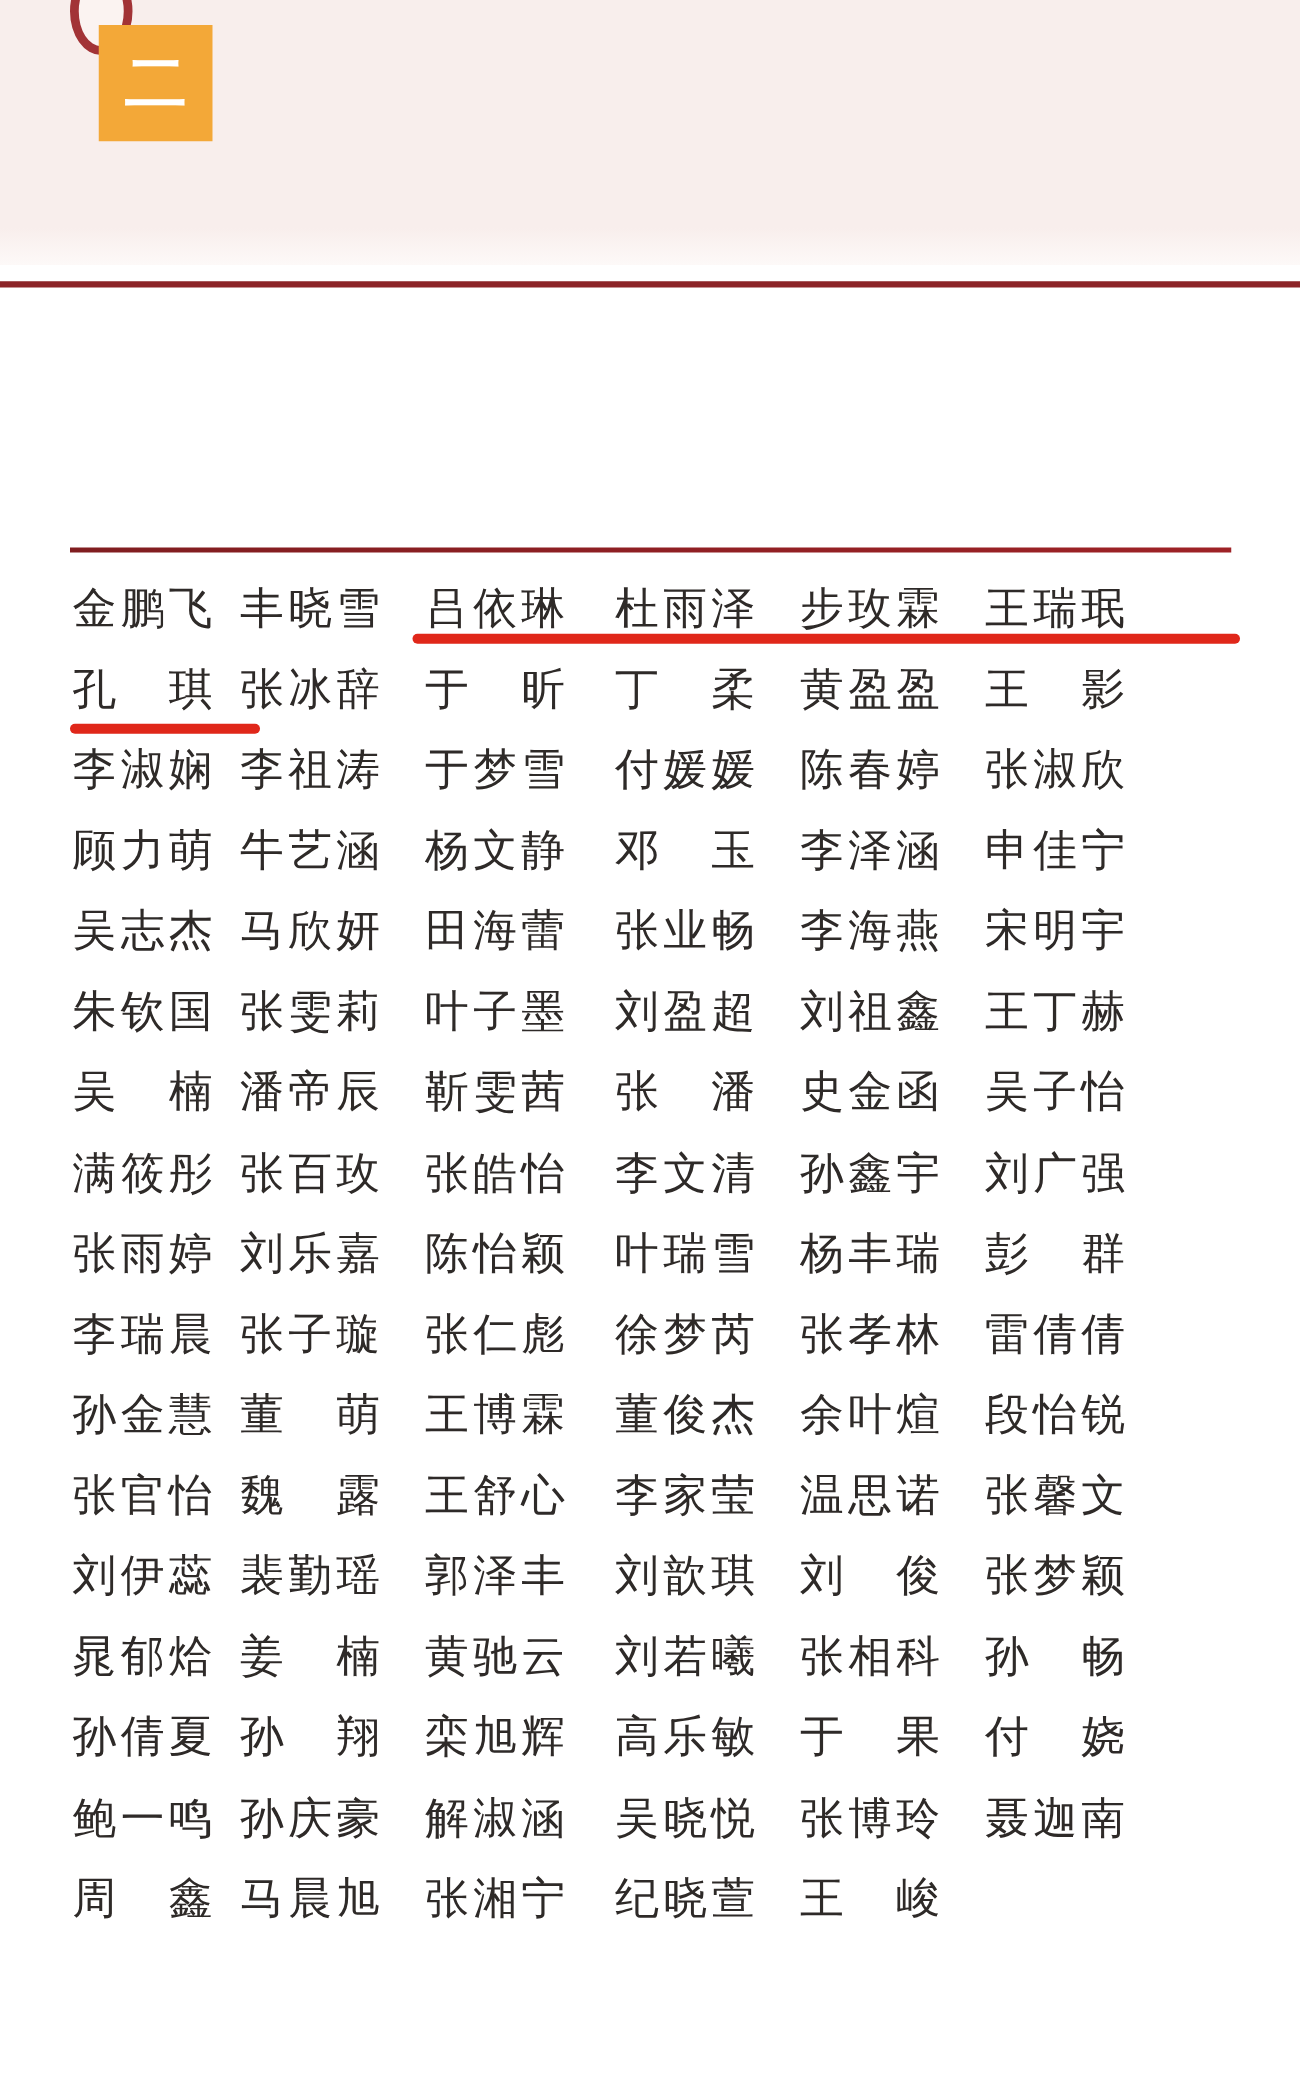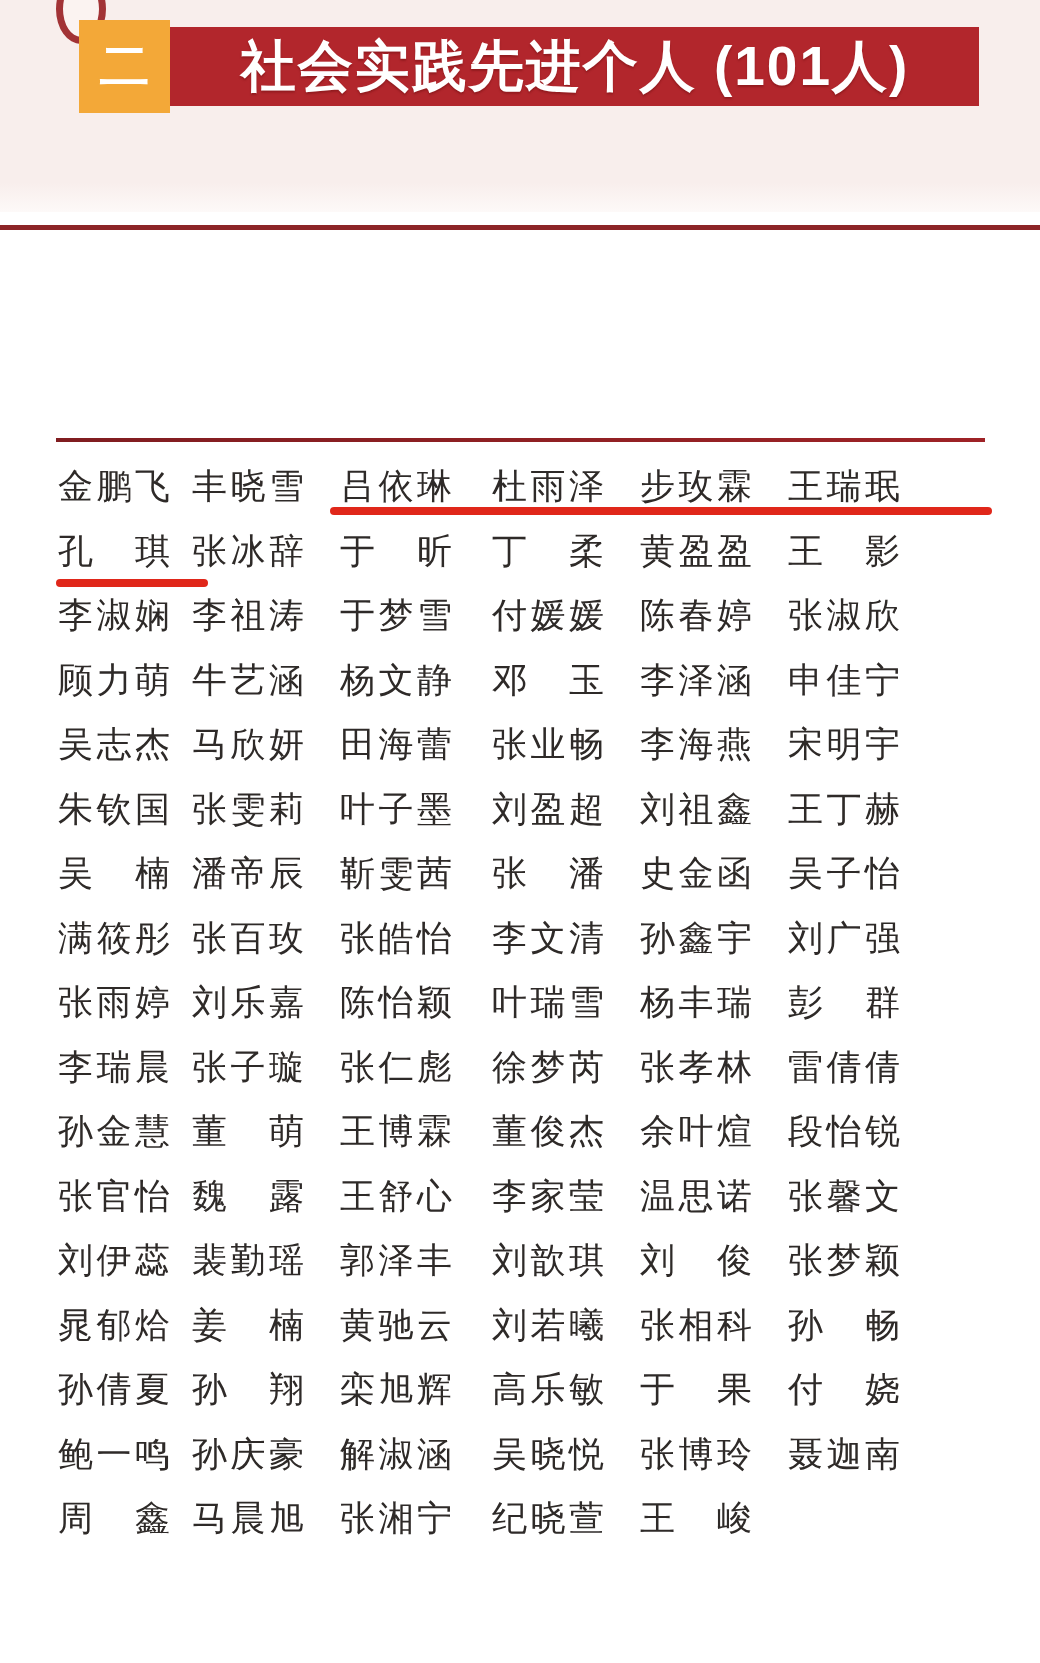--- a/index.html
+++ b/index.html
@@ -56,23 +56,20 @@
 </style>
 </head>
 <body>
 
 <div class="page">
 
   <div class="pink-band"></div>
 
   <div class="ring"></div>
 
-  <div class="banner">
-    <div class="banner-title">社会实践先进个人 (101人)</div>
-  </div>
 
   <div class="badge">二</div>
 
   <div class="divider-top"></div>
 
   <div class="table-rule"></div>
 
   <div class="names-layer" id="names-layer">
     <div class="redline" id="underline-row1" style="left: 330px; width: 662px; top: 507px;"></div>
     <div class="redline" id="underline-kongqi" style="left: 56px; width: 152px; top: 579px;"></div>

